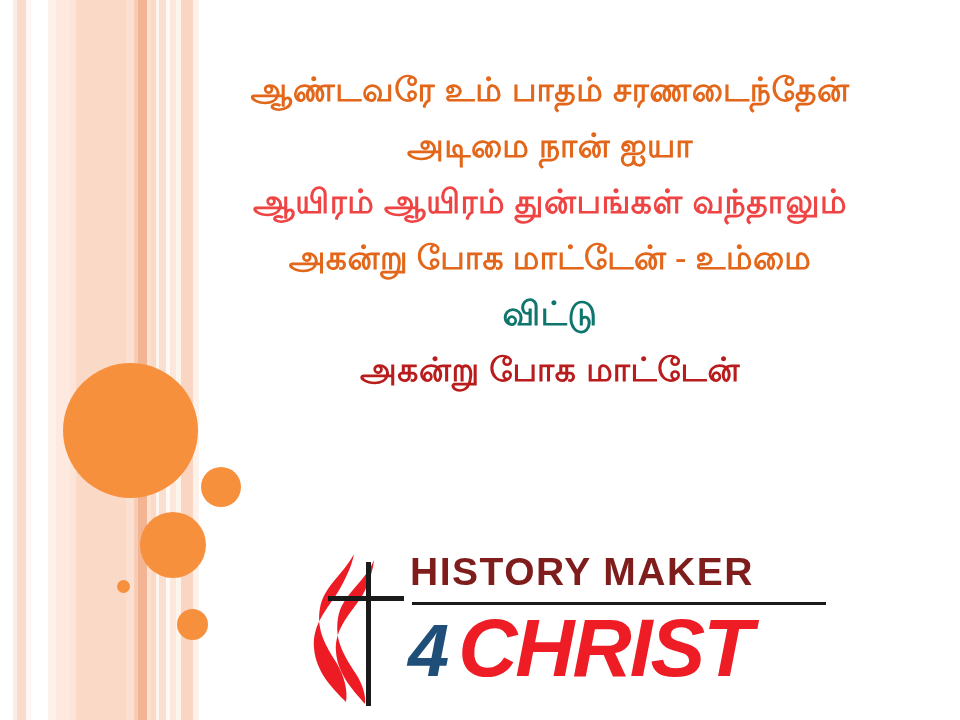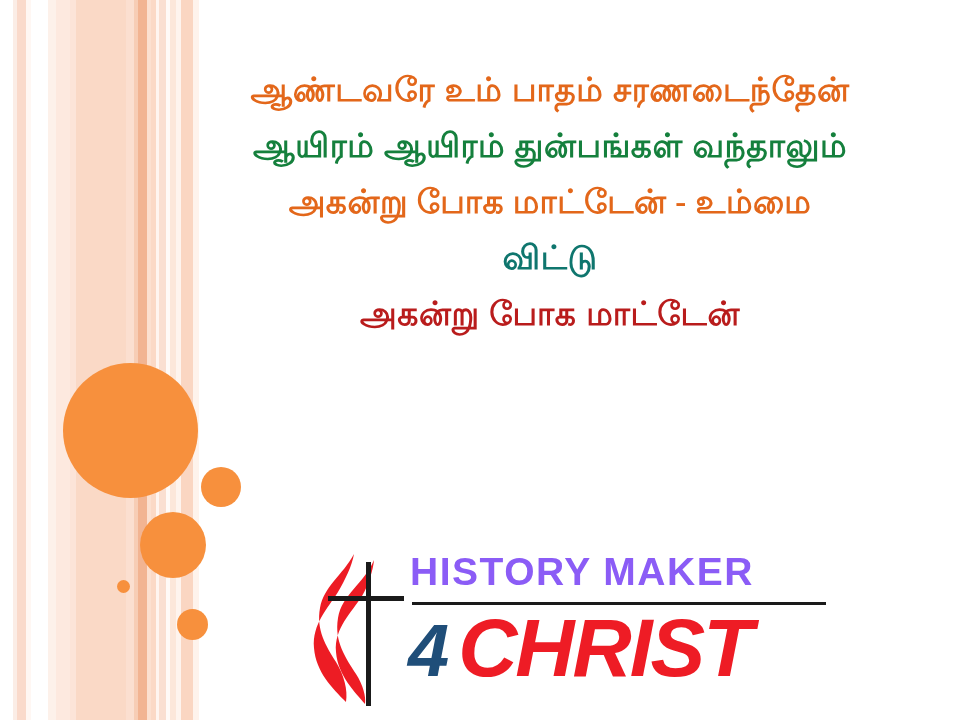--- a/index.html
+++ b/index.html
@@ -163,21 +163,22 @@
   <div class="circle-cluster" id="circle-cluster">
       <div class="circle" style="left: 63px; top: 363px; width: 135px; height: 135px; background: rgb(247, 144, 61);"></div>
       <div class="circle" style="left: 201px; top: 467px; width: 40px; height: 40px; background: rgb(247, 144, 61);"></div>
       <div class="circle" style="left: 140px; top: 512px; width: 66px; height: 66px; background: rgb(247, 144, 61);"></div>
       <div class="circle" style="left: 117px; top: 580px; width: 13px; height: 13px; background: rgb(247, 144, 61);"></div>
       <div class="circle" style="left: 177px; top: 609px; width: 31px; height: 31px; background: rgb(247, 144, 61);"></div>
     </div>
 
   <div class="lyrics" id="lyrics-block">
     <div class="lyric-line" style="color: rgb(227, 103, 26); text-align: center;">ஆண்டவரே உம் பாதம் சரணடைந்தேன்</div>
-    <div class="lyric-line" style="color: #15803d;">ஆயிரம் ஆயிரம் துன்பங்கள் வந்தாலும்</div>
+    <div class="lyric-line" style="color: rgb(227, 103, 26);">அடிமை நான் ஐயா</div>
+    <div class="lyric-line" style="color: #ef4444;">ஆயிரம் ஆயிரம் துன்பங்கள் வந்தாலும்</div>
     <div class="lyric-line" style="color: rgb(227, 103, 26); font-family: Liberation Serif, serif;">அகன்று போக மாட்டேன் - உம்மை</div>
     <div class="lyric-line" style="color: #0f766e;">விட்டு</div>
     <div class="lyric-line" style="color: #b91c1c;">அகன்று போக மாட்டேன்</div>
   </div>
 
   <div class="logo">
 
     <div class="logo-mark">
       <svg viewBox="0 0 100 156" width="100" height="156" aria-hidden="true">
 
@@ -185,21 +186,21 @@
                                    C20 138 4 122 2 98 C0 74 16 58 26 42 C33 30 40 16 42 4 Z" fill="#ED1C24"></path>
         <path id="flame-inner" d="M62 10 C52 34 30 44 26 68 C22 92 34 108 44 124 C51 135 54 146 53 154
                                    C43 142 26 126 24 102 C22 78 40 62 50 46 C57 34 61 20 62 10 Z" fill="#ED1C24"></path>
 
         <rect id="cross-vert" x="54" y="12" width="5" height="144" fill="#1A1A1A"></rect>
         <rect id="cross-horiz" x="16" y="46" width="76" height="5" fill="#1A1A1A"></rect>
       </svg>
     </div>
 
     <div class="logo-text">
-      <div class="logo-top" style="color: #8b5cf6;">HISTORY MAKER</div>
+      <div class="logo-top" style="color: #7f1d1d;">HISTORY MAKER</div>
       <div class="logo-rule" id="logo-rule" style="background: rgb(26, 26, 26);"></div>
       <div class="logo-bottom">
         <span class="logo-four" id="logo-four" style="color: rgb(31, 78, 121);">4</span><span class="logo-christ" id="logo-christ" style="color: rgb(238, 28, 37);">CHRIST</span>
       </div>
     </div>
 
   </div>
 
 </div>
 

